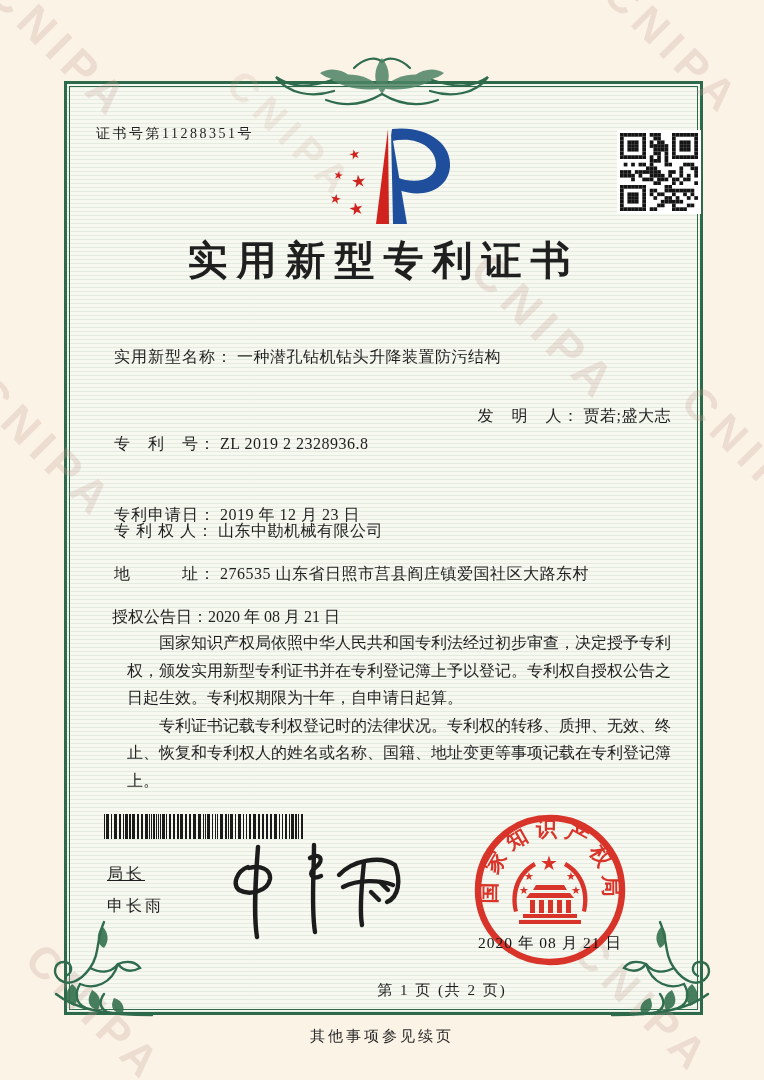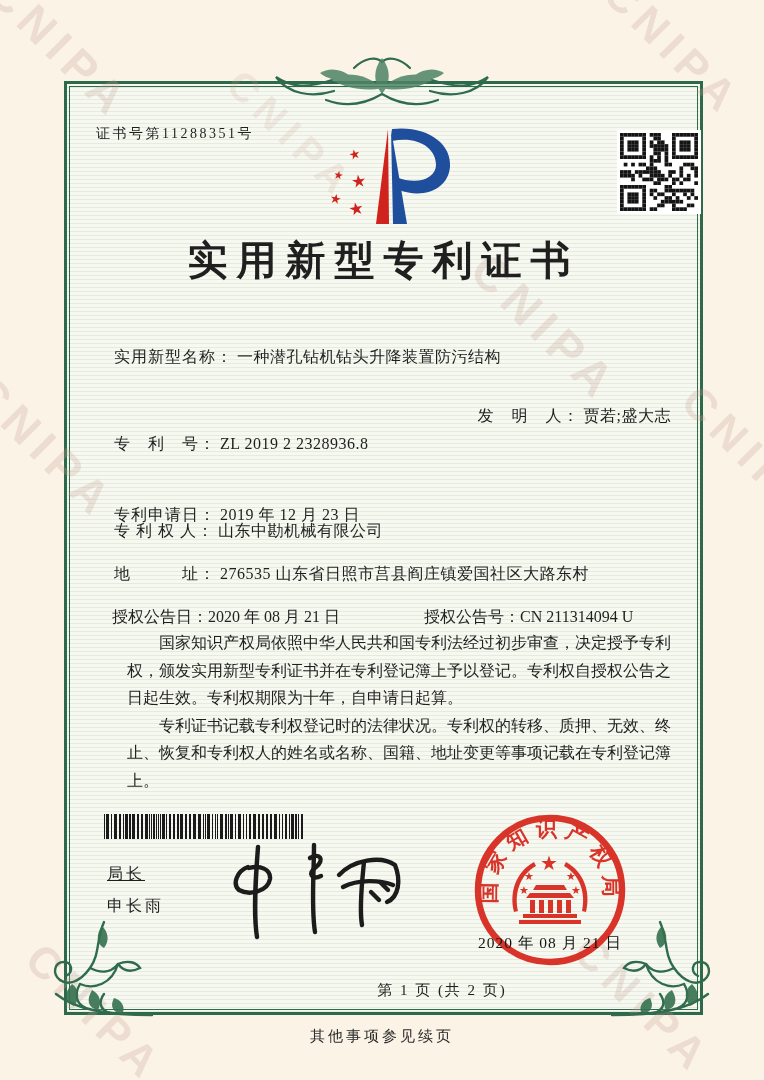--- a/index.html
+++ b/index.html
@@ -385,23 +385,20 @@
   </div>
   <div class="content field-row" style="top:503px;">
     <span class="lbl">专 利 权 人：</span><span class="val">山东中勘机械有限公司</span>
   </div>
   <div class="content field-row" style="top:546px;">
     <span class="lbl">地　　　址：</span><span class="val">276535 山东省日照市莒县阎庄镇爱国社区大路东村</span>
   </div>
 
   <div class="content" id="grant-row">
     <span>授权公告日：</span><span>2020 年 08 月 21 日</span>
-    <span id="grant-no-part">
-      <span>授权公告号：</span><span>CN 211314094 U</span>
-    </span>
   </div>
 
   <div class="content" id="paragraphs">
     <p>国家知识产权局依照中华人民共和国专利法经过初步审查，决定授予专利权，颁发实用新型专利证书并在专利登记簿上予以登记。专利权自授权公告之日起生效。专利权期限为十年，自申请日起算。</p>
     <p>专利证书记载专利权登记时的法律状况。专利权的转移、质押、无效、终止、恢复和专利权人的姓名或名称、国籍、地址变更等事项记载在专利登记簿上。</p>
   </div>
 
   <svg class="content" id="barcode" width="202" height="25" viewBox="0 0 202 25">
       <rect x="0" y="0" width="1" height="25" fill="#1a1a1a"></rect>
       <rect x="2" y="0" width="3" height="25" fill="#1a1a1a"></rect>

